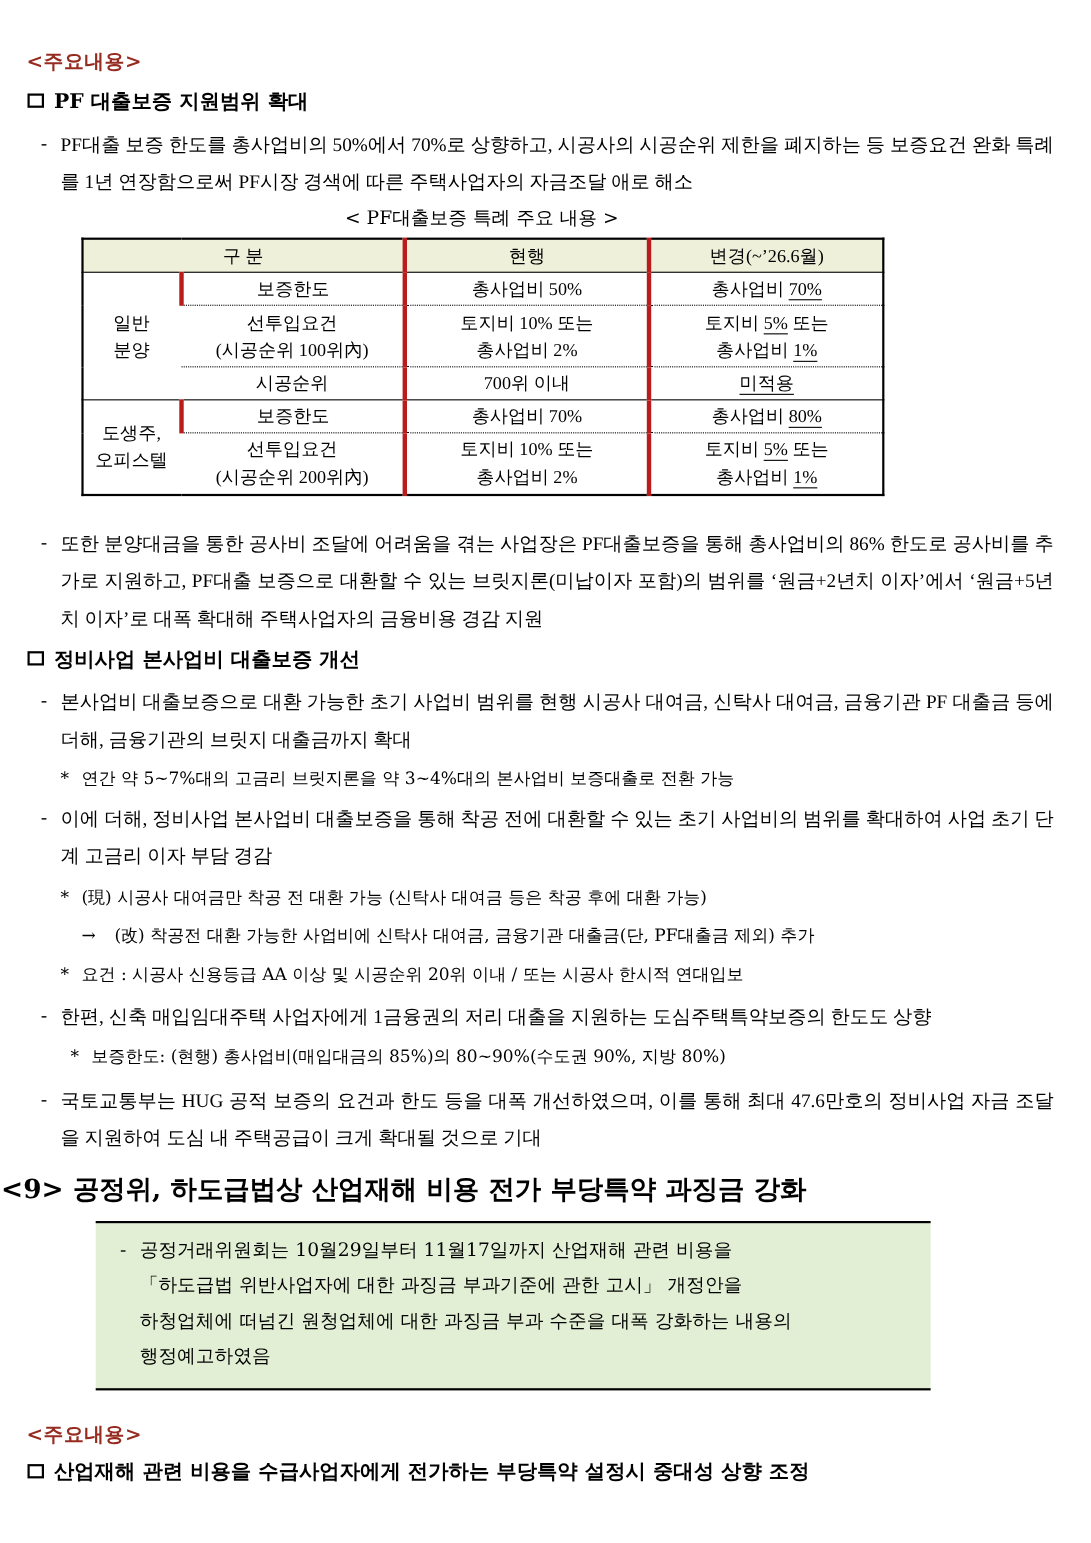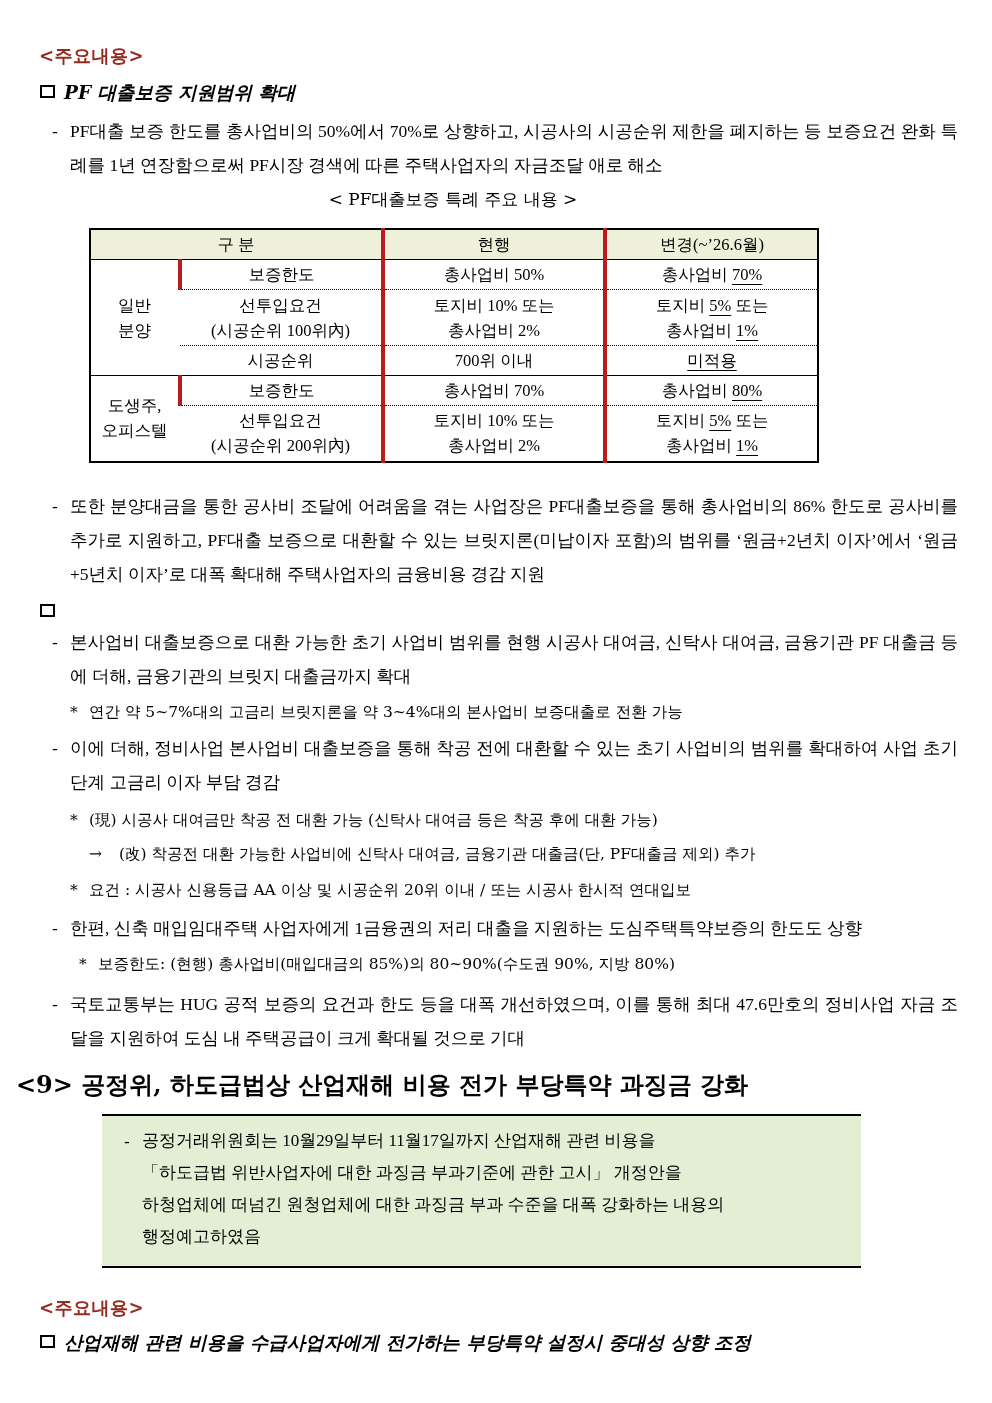--- a/index.html
+++ b/index.html
@@ -10,37 +10,36 @@
   *{margin:0;padding:0;box-sizing:border-box;}
   html,body{background:#ffffff;}
   body{
     font-family:"DejaVu Serif","Liberation Serif",serif;
     color:#000;
   }
   .page{
     position:relative;
     width:985px;height:1403px;
     background:#fff;
-    padding:44px 27px 0 39px;
+    padding:44px 27px 0 24px;
     overflow:hidden;
   }
   
   .red-label{
     color:var(--accent-red,#962b20);
     font-weight:bold;
     font-size:18px;
     margin-bottom:12px;
     letter-spacing:0.5px;
   }
   
   .h-item{
     display:flex;align-items:flex-start;
     font-weight:bold;font-size:18.5px;line-height:26px;
     margin-bottom:8px;
-    font-style:italic;
   }
   .sq{
     flex:none;display:inline-block;
     width:15px;height:13px;
     border:2.4px solid #000;
     margin:5px 9px 0 1px;
     background:#fff;
   }
   
   .para{
@@ -56,21 +55,21 @@
   }
   .note .mk{flex:none;width:19px;margin-left:31px;}
   .note .tx{flex:1;text-align:justify;}
   .note.arrow .mk{width:30px;margin-left:50px;}
   .note .tx .l2{display:block;}
   
   .tbl-caption{
     width:728px;margin-left:50px;
     text-align:center;
     font-size:17px;line-height:26px;
-    margin-bottom:16px;
+    margin-bottom:4px;
   }
   table.spec{
     width:728px;margin-left:50px;
     border-collapse:collapse;
     border:2px solid #000;
     font-size:16.5px;
     table-layout:fixed;
     margin-bottom:26px;
     font-family:Liberation Serif, serif;
   }
@@ -103,21 +102,21 @@
     width:759px;margin-left:63px;
     background:var(--green-box-bg,#e2efd5);
     border-top:2px solid #000;
     border-bottom:2px solid #000;
     padding:9px 20px 13px 16px;
     font-size:17px;line-height:32px;
     margin-bottom:28px;
   }
   .gbox .row{display:flex;}
   .gbox .mk{flex:none;width:18px;margin-left:6px;}
-  .gbox .cont .bl{display:block;font-family:Liberation Serif, serif;}
+  .gbox .cont .bl{display:block;}
 </style>
 </head>
 <body>
 
 <div class="page">
 
   <div class="red-label">&lt;주요내용&gt;</div>
 
   <div class="h-item">
     <span class="sq"></span>
@@ -198,20 +197,21 @@
     </tbody>
   </table>
 
   <div class="para" style="margin-bottom:8px">
     <span class="mk">-</span>
     <div class="tx">또한 분양대금을 통한 공사비 조달에 어려움을 겪는 사업장은 PF대출보증을 통해 총사업비의 86% 한도로 공사비를 추가로 지원하고, PF대출 보증으로 대환할 수 있는 브릿지론(미납이자 포함)의 범위를 ‘원금+2년치 이자’에서 ‘원금+5년치 이자’로 대폭 확대해 주택사업자의 금융비용 경감 지원</div>
   </div>
 
   <div class="h-item">
     <span class="sq"></span>
+    <span>정비사업 본사업비 대출보증 개선</span>
   </div>
 
   <div class="para">
     <span class="mk">-</span>
     <div class="tx">본사업비 대출보증으로 대환 가능한 초기 사업비 범위를 현행 시공사 대여금, 신탁사 대여금, 금융기관 PF 대출금 등에 더해, 금융기관의 브릿지 대출금까지 확대</div>
   </div>
 
   <div class="note">
     <span class="mk">*</span>
     <div class="tx">연간 약 5~7%대의 고금리 브릿지론을 약 3~4%대의 본사업비 보증대출로 전환 가능</div>

